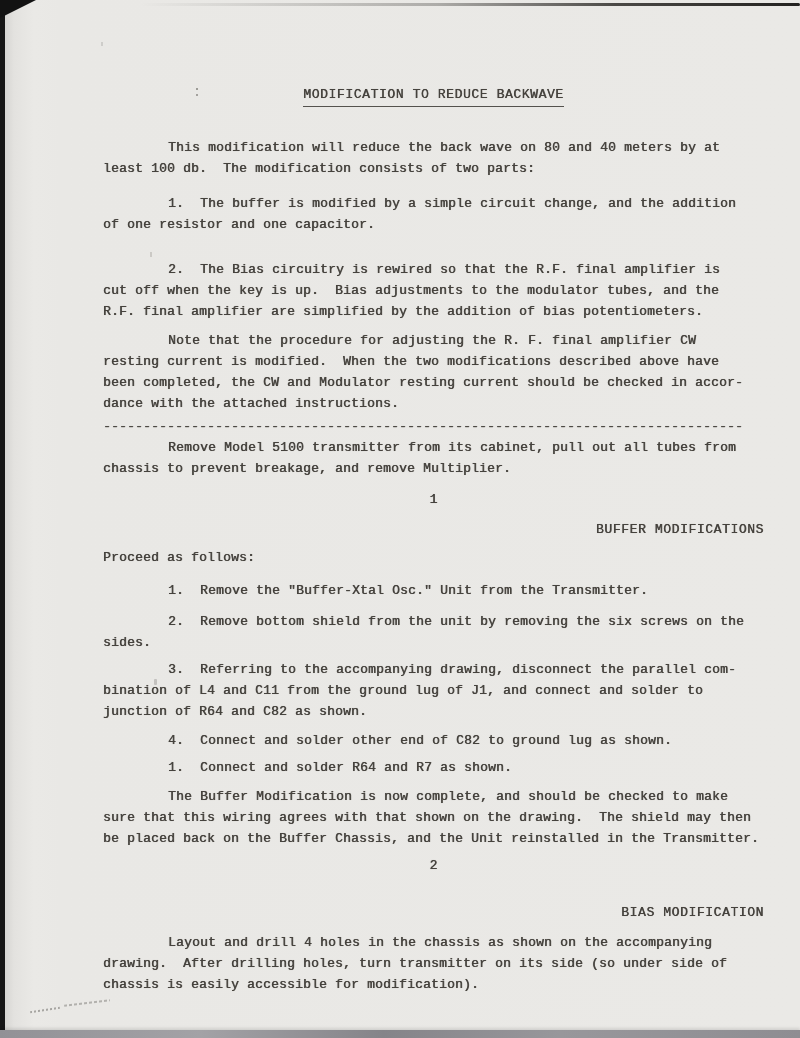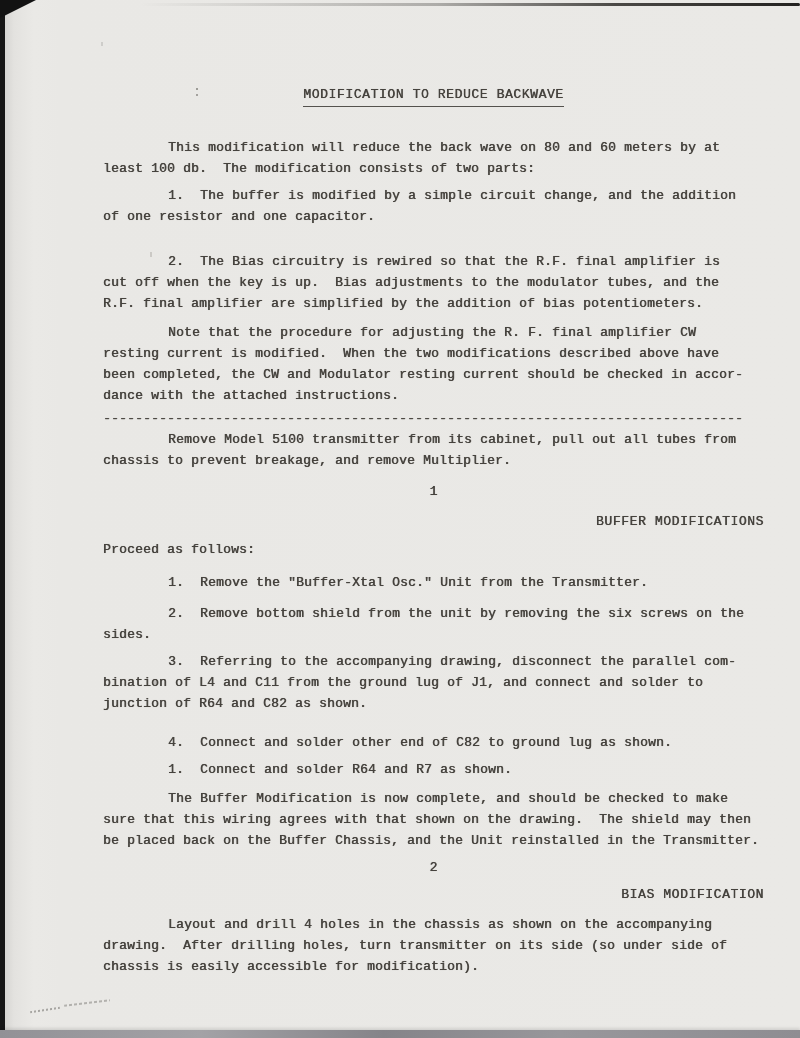--- a/index.html
+++ b/index.html
@@ -68,24 +68,24 @@
   <div class="speck speck2"></div>
   <div class="speck speck3"></div>
   <div class="speck speck4"></div>
 
   <div class="content">
 
     <div class="title-wrap">
       <span class="title line-block">MODIFICATION TO REDUCE BACKWAVE</span>
     </div>
 
-    <div class="line-block indent" style="margin-top:30px">This modification will reduce the back wave on 80 and 60 meters by at
+    <div class="line-block indent" style="margin-top:30px">This modification will reduce the back wave on 80 and 40 meters by at
 least 100 db.  The modification consists of two parts:</div>
 
-    <div class="line-block indent" style="margin-top:6px">1.  The buffer is modified by a simple circuit change, and the addition
+    <div class="line-block indent" style="margin-top:14px">1.  The buffer is modified by a simple circuit change, and the addition
 of one resistor and one capacitor.</div>
 
     <div class="line-block indent" style="margin-top:24px">2.  The Bias circuitry is rewired so that the R.F. final amplifier is
 cut off when the key is up.  Bias adjustments to the modulator tubes, and the
 R.F. final amplifier are simplified by the addition of bias potentiometers.</div>
 
     <div class="line-block indent" style="margin-top:8px">Note that the procedure for adjusting the R. F. final amplifier CW
 resting current is modified.  When the two modifications described above have
 been completed, the CW and Modulator resting current should be checked in accor-
 dance with the attached instructions.</div>
@@ -103,30 +103,30 @@
 
     <div class="line-block indent" style="margin-top:12px">1.  Remove the "Buffer-Xtal Osc." Unit from the Transmitter.</div>
 
     <div class="line-block indent" style="margin-top:10px">2.  Remove bottom shield from the unit by removing the six screws on the
 sides.</div>
 
     <div class="line-block indent" style="margin-top:6px">3.  Referring to the accompanying drawing, disconnect the parallel com-
 bination of L4 and C11 from the ground lug of J1, and connect and solder to
 junction of R64 and C82 as shown.</div>
 
-    <div class="line-block indent" style="margin-top:18px">4.  Connect and solder other end of C82 to ground lug as shown.</div>
+    <div class="line-block indent" style="margin-top:8px">4.  Connect and solder other end of C82 to ground lug as shown.</div>
 
     <div class="line-block indent" style="margin-top:6px">1.  Connect and solder R64 and R7 as shown.</div>
 
     <div class="line-block indent" style="margin-top:8px">The Buffer Modification is now complete, and should be checked to make
 sure that this wiring agrees with that shown on the drawing.  The shield may then
 be placed back on the Buffer Chassis, and the Unit reinstalled in the Transmitter.</div>
 
     <div class="line-block center" style="margin-top:6px">2</div>
 
-    <div class="line-block center heading" style="margin-top:6px">BIAS MODIFICATION</div>
+    <div class="line-block center heading" style="margin-top:26px">BIAS MODIFICATION</div>
 
     <div class="line-block indent" style="margin-top:9px">Layout and drill 4 holes in the chassis as shown on the accompanying
 drawing.  After drilling holes, turn transmitter on its side (so under side of
 chassis is easily accessible for modification).</div>
 
   </div>
 </div>
 
 </body></html>

